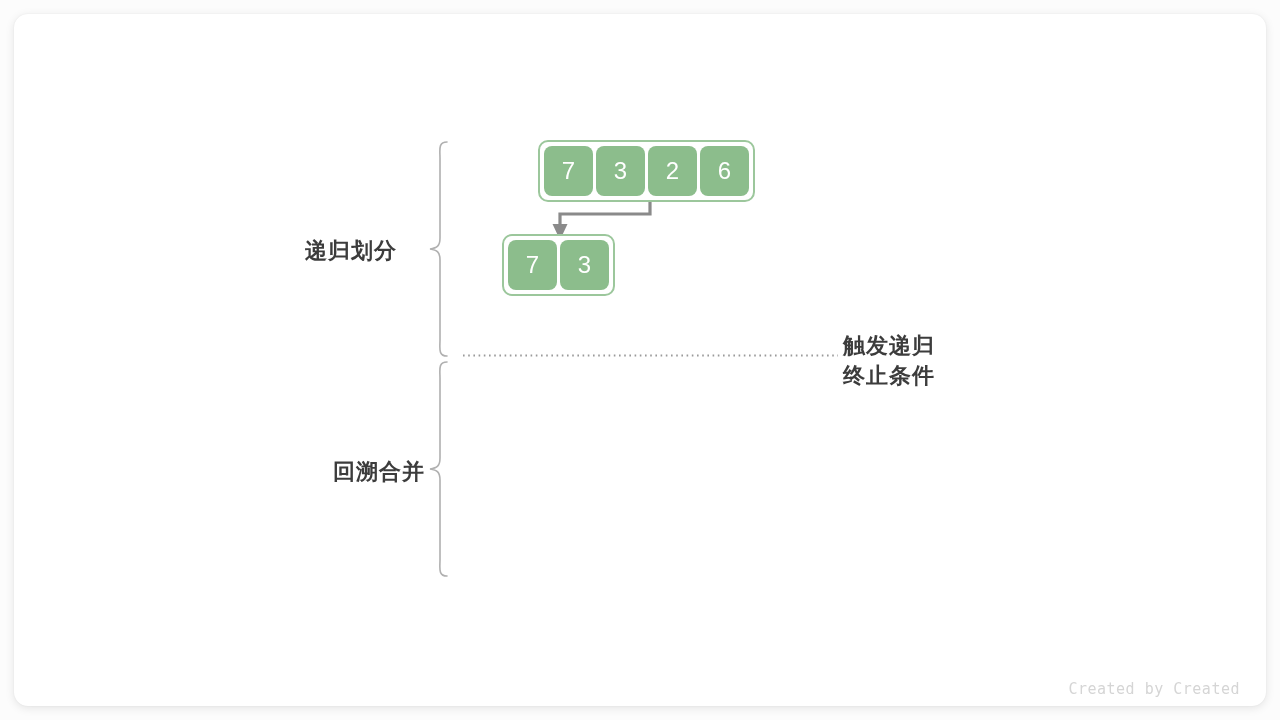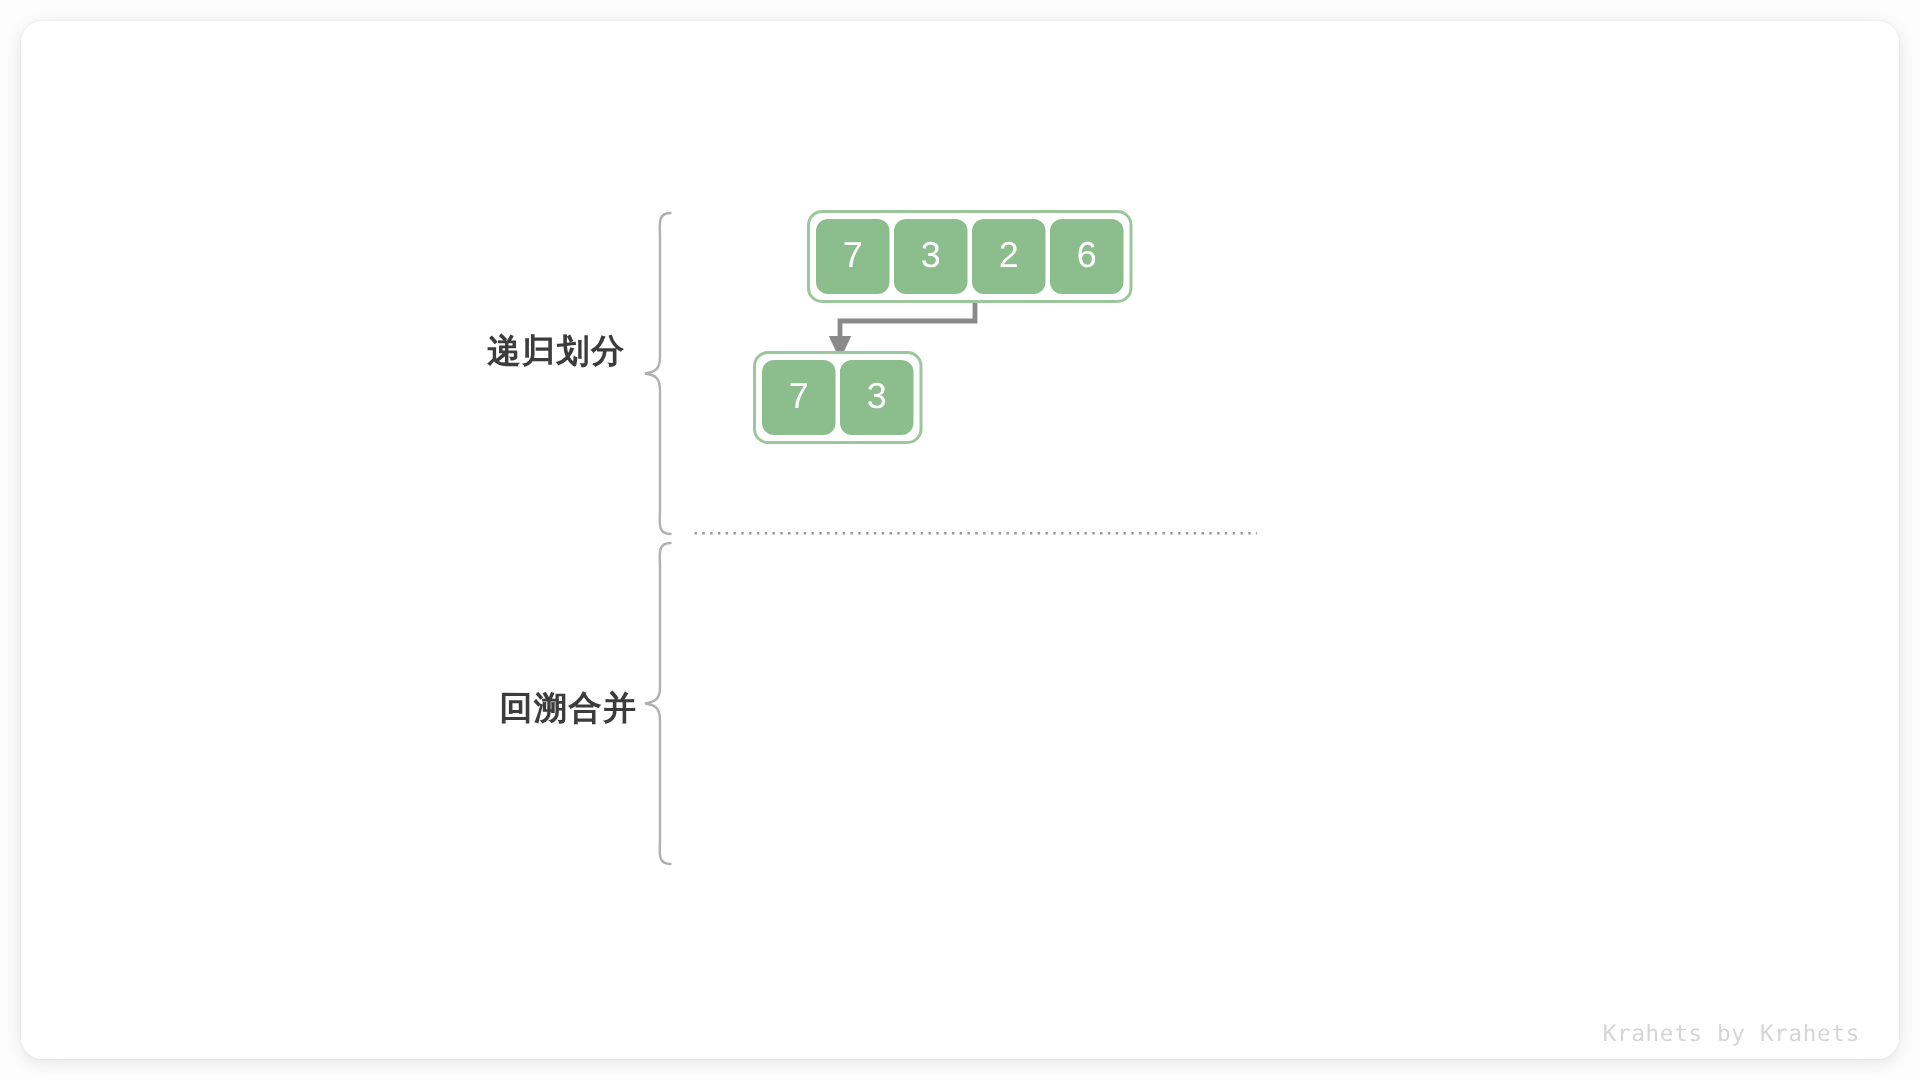--- a/index.html
+++ b/index.html
@@ -39,22 +39,21 @@
   .arr-label {
     position: absolute;
     font-weight: bold;
     color: #3c3c3c;
     font-size: 22px;
     letter-spacing: 1px;
     white-space: nowrap;
   }
   #label-split {
     left: 305px;
-    top: 219px;
-    margin-left: 20px;
+    top: 236px;
   }
   #label-merge {
     left: 305px;
     top: 457px;
     margin-left: 28px;
   }
   #label-terminate {
     position: absolute;
     left: 843px;
     top: 331px;
@@ -151,29 +150,33 @@
       <g>
         <path d="M 650 196 L 650 214 L 560 214 L 560 228" fill="none" stroke="#8a8a8a" stroke-width="3.2" stroke-linecap="butt" stroke-linejoin="miter"></path>
         <path d="M 560 240 L 552.5 224 L 567.5 224 Z" fill="#8a8a8a"></path>
       </g>
     </svg>
 
     <div class="arr-label" id="label-split">递归划分</div>
 
     <div class="arr-label" id="label-merge">回溯合并</div>
 
+    <div id="label-terminate">
+      <div>触发递归</div>
+      <div>终止条件</div>
+    </div>
 
     <div class="array-box" id="array-top">
       <div class="cell">7</div>
       <div class="cell">3</div>
       <div class="cell">2</div>
       <div class="cell">6</div>
     </div>
 
     <div class="array-box" id="array-bottom">
       <div class="cell">7</div>
       <div class="cell">3</div>
     </div>
 
-    <div id="watermark">Krahets by Krahets</div>
+    <div id="watermark">Created by Created</div>
 
   </div>
 </div>
 
 </body></html>

